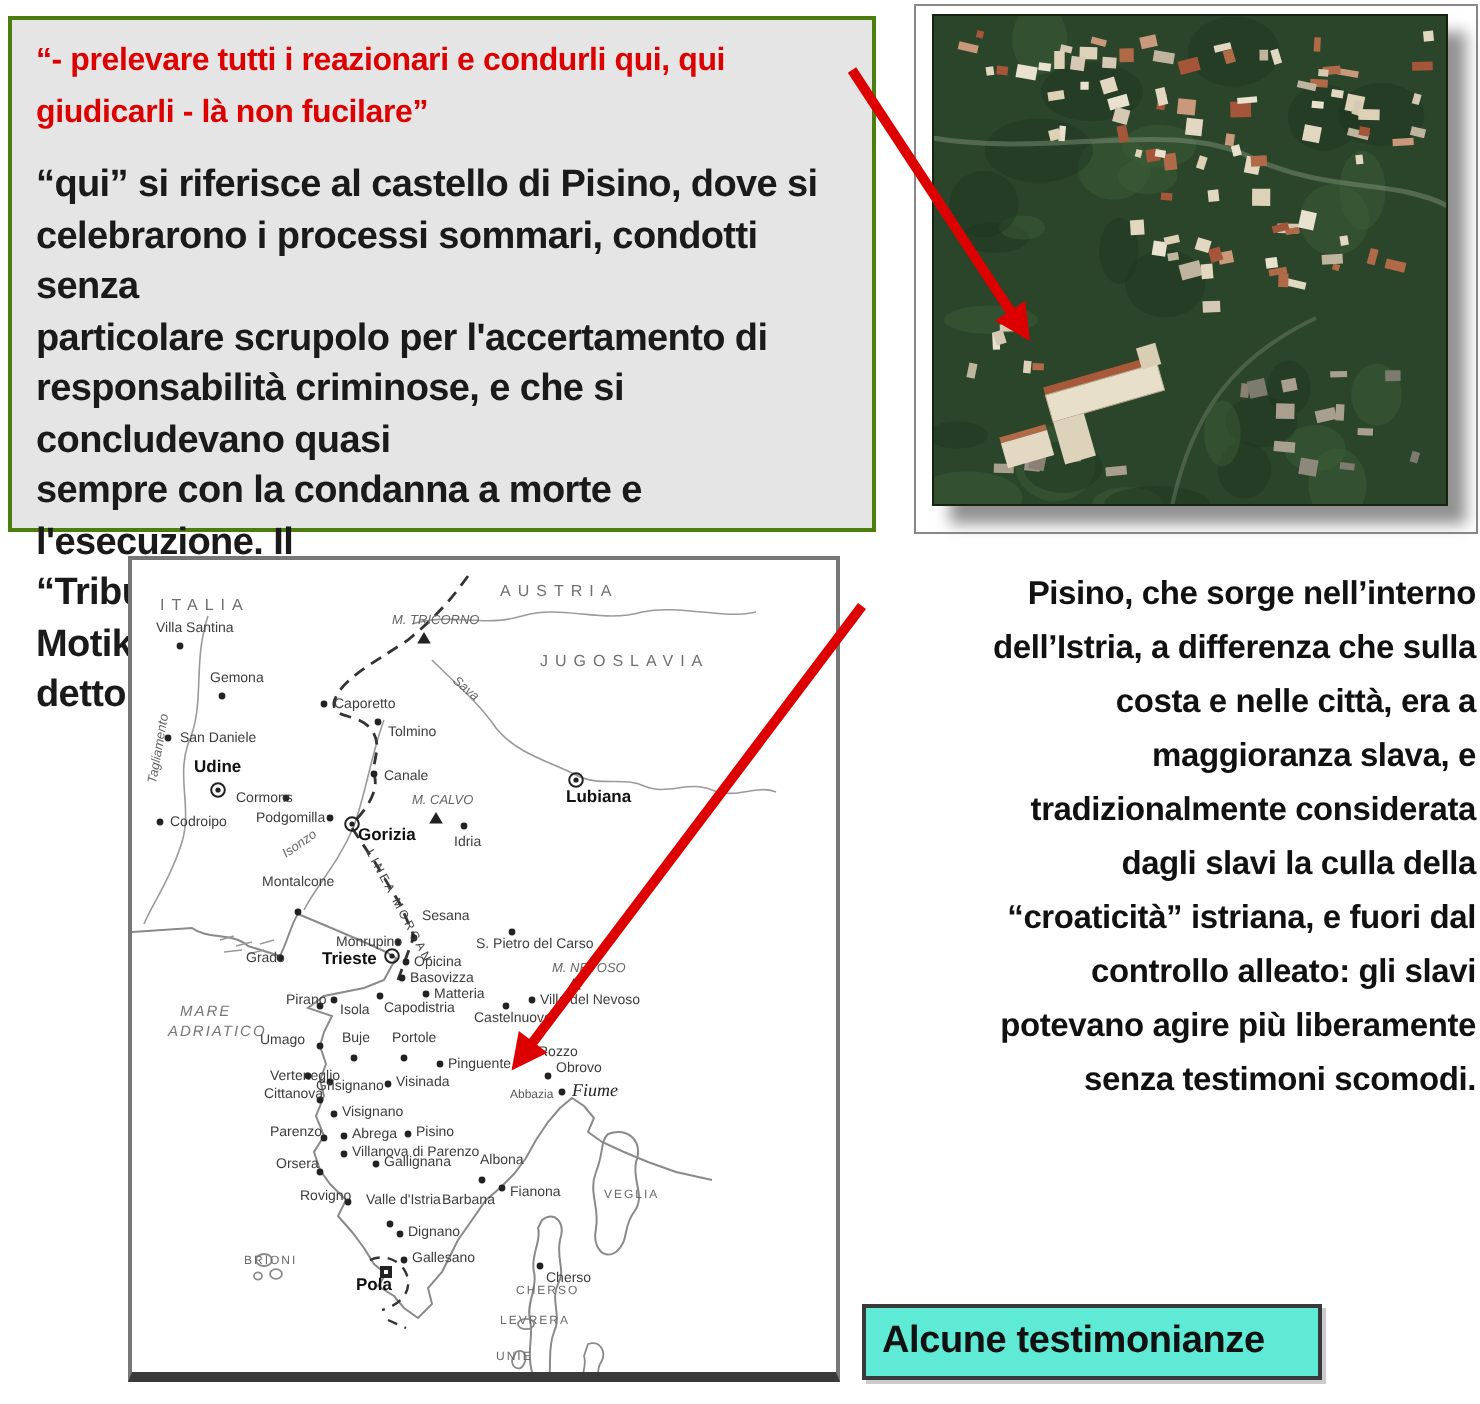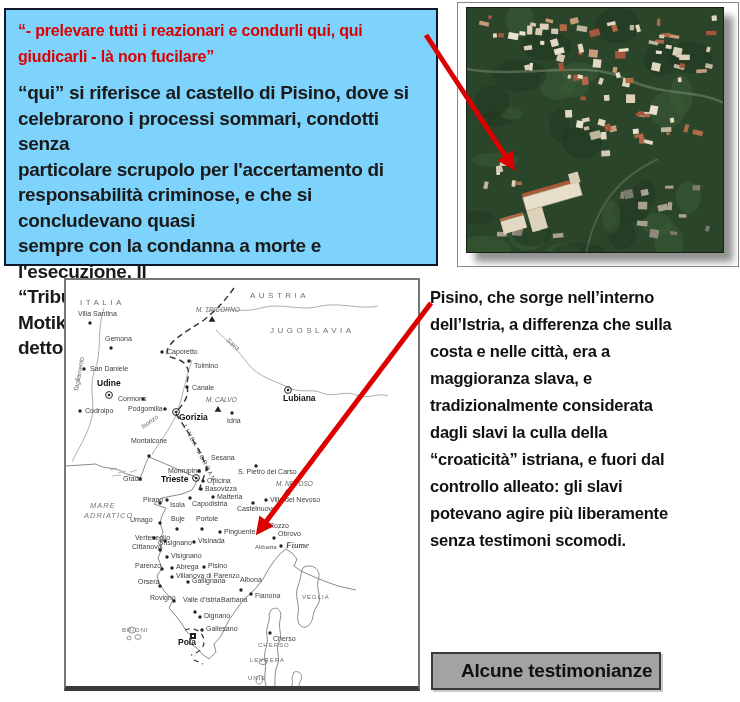--- a/index.html
+++ b/index.html
@@ -1,20 +1,20 @@
 <!DOCTYPE html>
 <html><head>
 <meta charset="utf-8">
 <style>
   html,body{margin:0;padding:0;background:#fff;}
   .stage{position:relative;width:740px;height:702px;background:#fff;overflow:hidden;
          font-family:"Liberation Sans",sans-serif;}
   
   .quote-box{position:absolute;left:4px;top:8px;width:434px;height:258px;
-             border:2px solid #0f172a;box-sizing:border-box;padding:8px 8px 0 12px;background:#7dd3fc;}
+             border:2px solid #4d7c0f;box-sizing:border-box;padding:8px 8px 0 12px;background:#e5e5e5;}
   .quote-box .red{margin:0 0 10px 0;color:#dd0000;font-weight:bold;font-size:16px;
                   line-height:26px;white-space:pre-line;letter-spacing:-0.2px;}
   .quote-box .body{margin:0;color:#1a1a1a;font-weight:bold;font-size:19px;
                    line-height:25.5px;white-space:pre-line;letter-spacing:-0.3px;}
   
   .photo-frame{position:absolute;left:457px;top:2px;width:282px;height:265px;
                border:1px solid #888;box-sizing:border-box;background:#fff;}
   .photo{position:absolute;left:8px;top:4px;width:258px;height:246px;display:block;
          box-shadow:9px 9px 7px rgba(110,110,110,0.75);}
   
@@ -24,27 +24,27 @@
   .ml-city{font:7px "Liberation Sans",sans-serif;fill:#3c3c3c;}
   .ml-bold{font:bold 8.5px "Liberation Sans",sans-serif;fill:#111;}
   .ml-caps{font:8px "Liberation Sans",sans-serif;fill:#707070;letter-spacing:3.5px;}
   .ml-tinycaps{font:6px "Liberation Sans",sans-serif;fill:#6a6a6a;letter-spacing:1px;}
   .ml-sea{font:italic 7.5px "Liberation Sans",sans-serif;fill:#777;letter-spacing:1px;}
   .ml-italic{font:italic 6.5px "Liberation Sans",sans-serif;fill:#666;}
   .ml-serif{font:italic 9px "Liberation Serif",serif;fill:#222;}
   .ml-tiny{font:6px "Liberation Sans",sans-serif;fill:#555;}
   .ml-linea{font:6px "Liberation Sans",sans-serif;fill:#444;letter-spacing:1.5px;}
   
-  .right-text{position:absolute;left:430px;top:284px;width:308px;text-align:left;
+  .right-text{position:absolute;left:430px;top:284px;width:308px;text-align:right;
               color:#111;font-weight:bold;font-size:16.5px;line-height:27px;
               white-space:pre-line;letter-spacing:-0.2px;}
   
   .test-box{position:absolute;left:431px;top:652px;width:230px;height:38px;box-sizing:border-box;
-            border:2px solid #3a3a3a;background:#a3a3a3;display:flex;align-items:center;
-            padding-left:28px;box-shadow:2px 2px 0 rgba(140,140,140,0.45);}
+            border:2px solid #3a3a3a;background:#5eead4;display:flex;align-items:center;
+            padding-left:8px;box-shadow:2px 2px 0 rgba(140,140,140,0.45);}
   .test-box span{font-weight:bold;font-size:19px;color:#111;letter-spacing:-0.2px;}
   
   .arrows{position:absolute;left:0;top:0;width:740px;height:702px;pointer-events:none;z-index:30;}
 </style>
 </head>
 <body>
 
 <div class="stage">
 
   <div class="quote-box">

